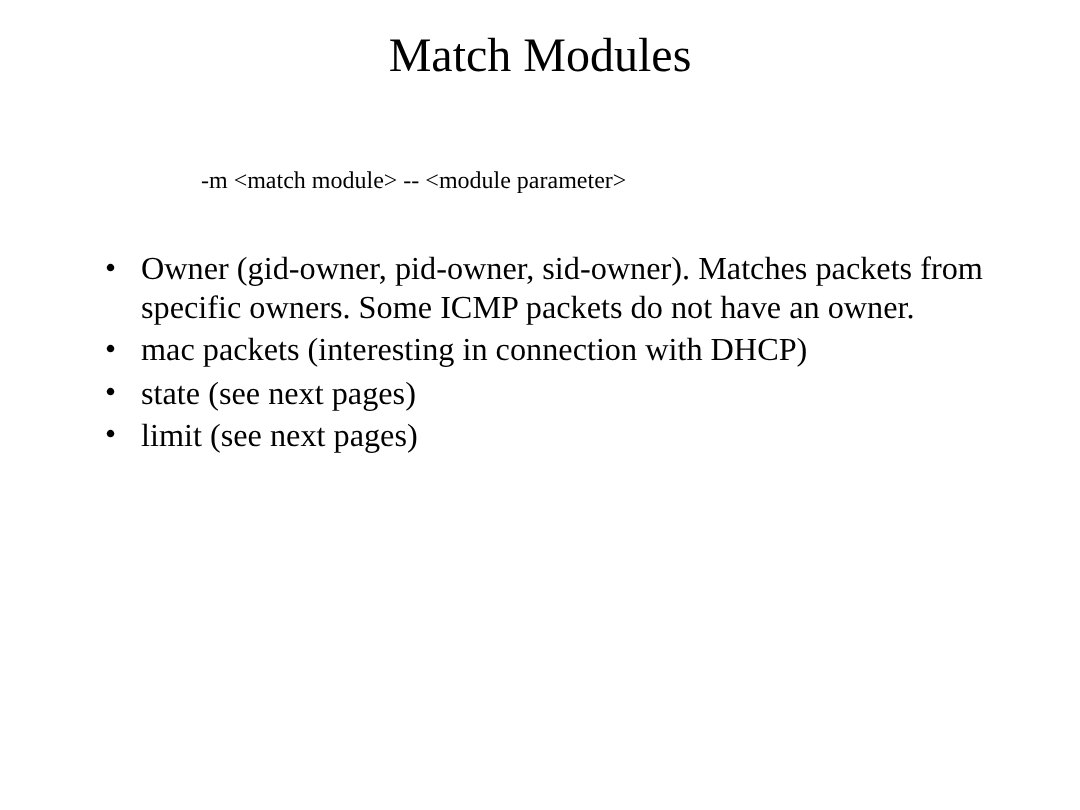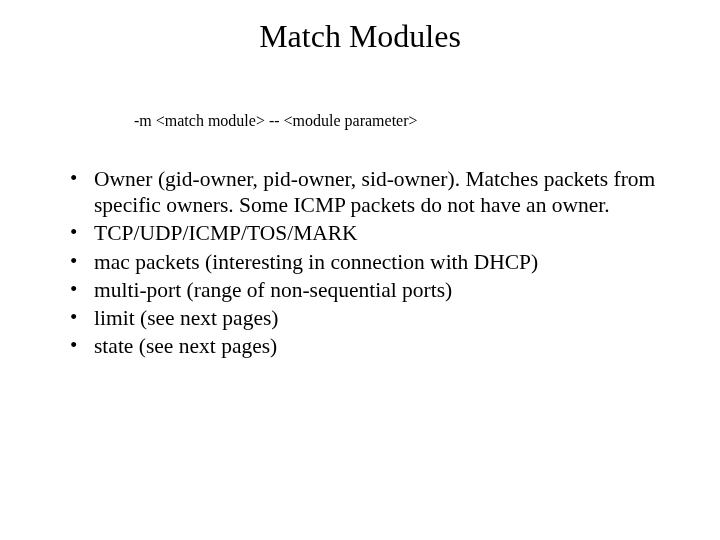--- a/index.html
+++ b/index.html
@@ -62,20 +62,18 @@
 </style>
 </head>
 <body>
 
 <div class="slide">
   <div class="title">Match Modules</div>
   <div class="syntax">-m &lt;match module&gt;  -- &lt;module parameter&gt;</div>
   <div class="content">
     <ul class="bullets">
       <li>Owner (gid-owner, pid-owner, sid-owner). Matches packets from specific owners. Some ICMP packets do not have an owner.</li>
-      <li>TCP/UDP/ICMP/TOS/MARK</li>
       <li>mac packets (interesting in connection with DHCP)</li>
-      <li>multi-port (range of non-sequential ports)</li>
+      <li>state (see next pages)</li>
       <li>limit (see next pages)</li>
-      <li>state (see next pages)</li>
     </ul>
   </div>
 </div>
 
 </body></html>

